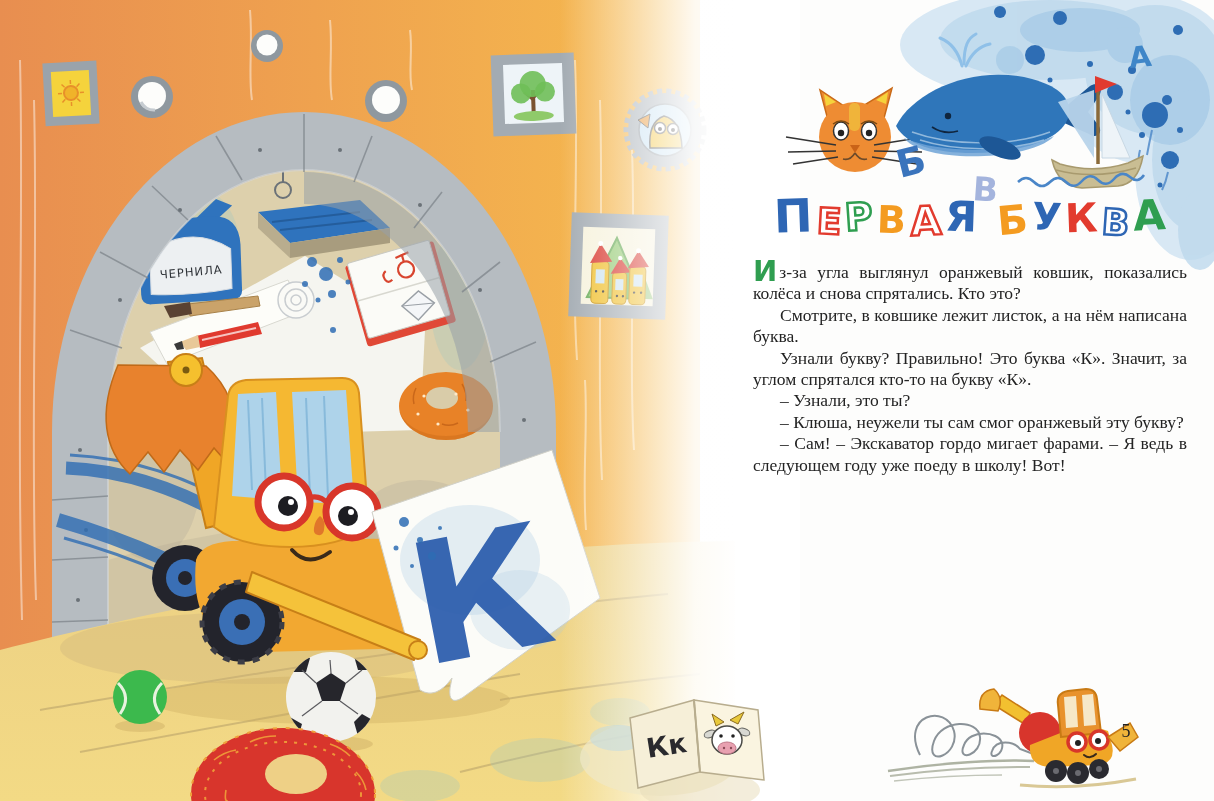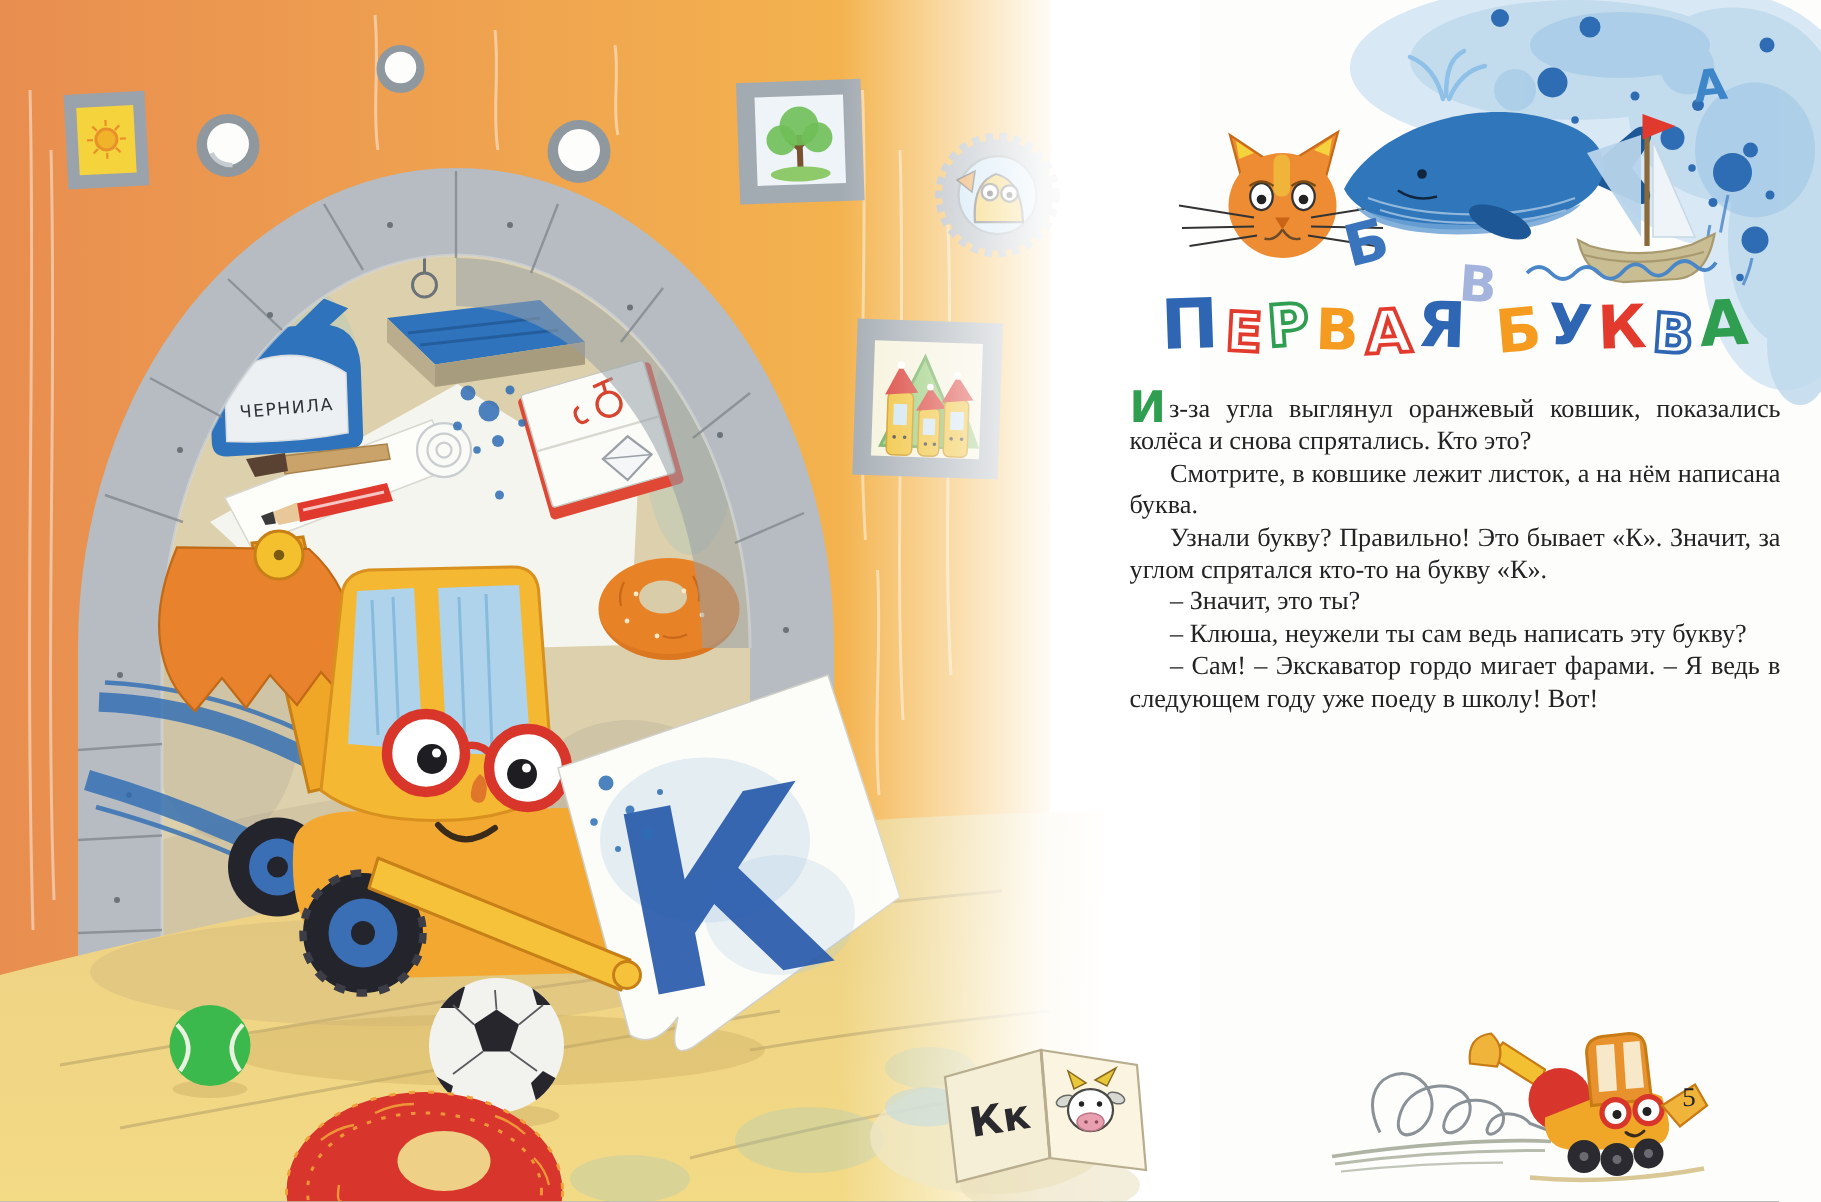--- a/index.html
+++ b/index.html
@@ -550,23 +550,23 @@
       <path d="M356,170 Q394,180 436,168" stroke="#a89a6e" stroke-width="1.5" fill="none"></path>
       <path d="M318,182 Q326,174 334,182 T350,182 T366,182 T382,181 T398,180 T414,179 T430,177 T444,175" stroke="#4a86c8" stroke-width="2.5" fill="none"></path>
     </g>
   </svg>
 
   <div class="page-title"><span class="title-letter" style="font-size: 46px; transform: rotate(-2deg) translateY(0px); color: rgb(46, 102, 180);">П</span><span class="title-letter outline" style="font-size: 36px; transform: rotate(3deg) translateY(2px); -webkit-text-stroke: 2.5px rgb(226, 59, 46);">Е</span><span class="title-letter outline" style="font-size: 38px; transform: rotate(-4deg) translateY(-2px); -webkit-text-stroke: 2.5px rgb(47, 158, 80);">Р</span><span class="title-letter" style="font-size: 38px; transform: rotate(2deg) translateY(1px); color: rgb(244, 155, 32);">В</span><span class="title-letter outline" style="font-size: 40px; transform: rotate(-3deg) translateY(3px); -webkit-text-stroke: 2.5px rgb(226, 59, 46);">А</span><span class="title-letter" style="font-size: 42px; transform: rotate(2deg) translateY(-1px); color: rgb(46, 102, 180);">Я</span><span class="title-space"></span><span class="title-letter" style="font-size: 40px; transform: rotate(-5deg) translateY(2px); color: rgb(244, 155, 32);">Б</span><span class="title-letter" style="font-size: 38px; transform: rotate(3deg) translateY(-2px); color: rgb(46, 102, 180);">У</span><span class="title-letter" style="font-size: 40px; transform: rotate(-2deg) translateY(0px); color: rgb(226, 59, 46);">К</span><span class="title-letter outline" style="font-size: 36px; transform: rotate(4deg) translateY(3px); -webkit-text-stroke: 2.5px rgb(46, 102, 180);">В</span><span class="title-letter" style="font-size: 42px; transform: rotate(-3deg) translateY(-2px); color: rgb(47, 158, 80);">А</span></div>
 
   <div class="story">
       <p class="para first"><span class="dropcap">И</span>з-за угла выглянул оранжевый ковшик, показались колёса и снова спрятались. Кто это?</p>
       <p class="para">Смотрите, в ковшике лежит листок, а на нём написана буква.</p>
-      <p class="para">Узнали букву? Правильно! Это бывает «К». Значит, за углом спрятался кто-то на букву «К».</p>
-      <p class="para">– Значит, это ты?</p>
-      <p class="para">– Клюша, неужели ты сам ведь написать эту букву?</p>
+      <p class="para">Узнали букву? Правильно! Это буква «К». Значит, за углом спрятался кто-то на букву «К».</p>
+      <p class="para">– Узнали, это ты?</p>
+      <p class="para">– Клюша, неужели ты сам смог оранжевый эту букву?</p>
       <p class="para">– Сам! – Экскаватор гордо мигает фарами. – Я ведь в следующем году уже поеду в школу! Вот!</p>
     </div>
 
   <svg class="botright-ill" width="334" height="126" viewBox="0 0 334 126">
     <g fill="none">
       <path d="M40,80 C20,40 66,28 74,56 C80,80 44,94 54,66 C62,44 98,44 100,62 C102,80 76,88 84,70 C90,54 118,56 122,68 C125,80 108,86 112,76 C116,64 134,66 140,74 L156,80" stroke="#8a9298" stroke-width="2"></path>
       <path d="M8,96 C60,88 120,84 154,86" stroke="#9aa08c" stroke-width="2.5" opacity="0.8"></path>
       <path d="M10,101 C62,94 112,92 150,92" stroke="#9aa08c" stroke-width="2" opacity="0.7"></path>
       <path d="M14,106 C60,101 96,100 122,100" stroke="#9aa08c" stroke-width="1.5" opacity="0.6"></path>
     </g>

